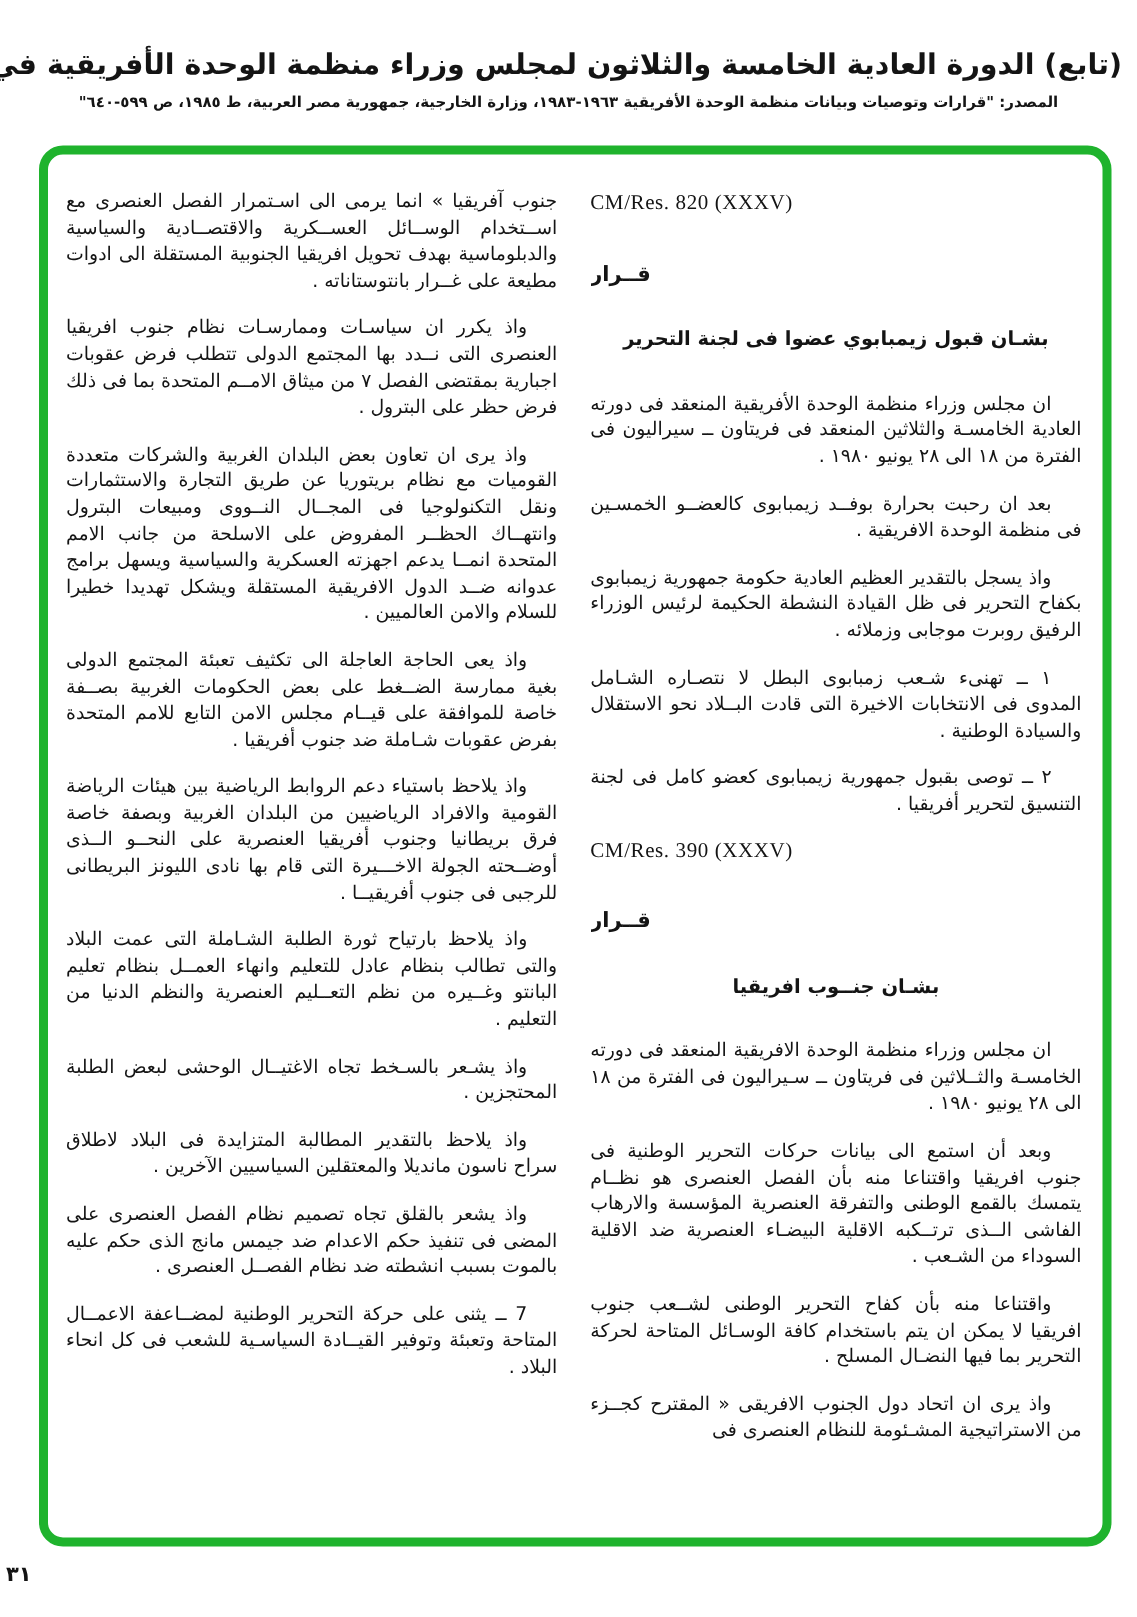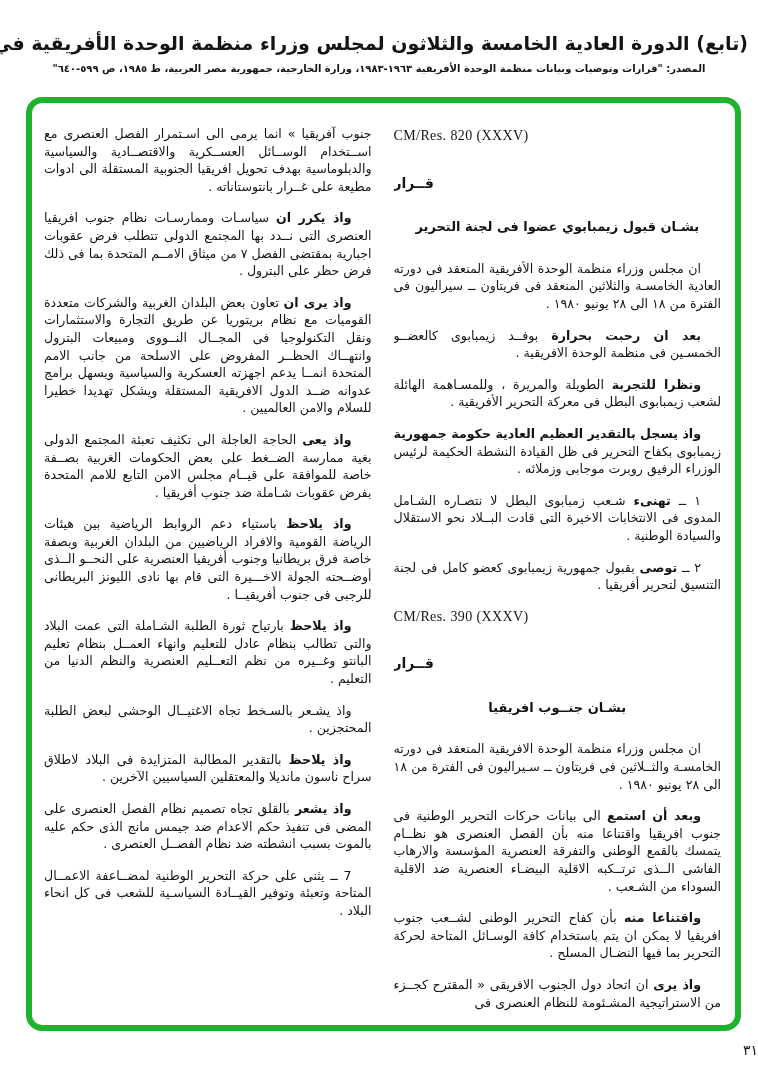--- a/index.html
+++ b/index.html
@@ -39,39 +39,39 @@
   .col {
     flex: 1 1 0;
     direction: rtl;
     text-align: justify;
     font-size: 12.6px;
     line-height: 17.6px;
     overflow: hidden;
   }
   .para { margin: 0 0 14px; text-indent: 20px; }
   .para.noindent { text-indent: 0; }
-  .para b { font-weight: bold; }
+  .para b { font-weight: normal; }
 
   .res-code {
     direction: ltr;
     text-align: left;
     font-family: "Liberation Serif", serif;
     font-size: 14px;
     letter-spacing: 0.4px;
     margin: 14px 0 30px;
   }
   .col > .res-code:first-child { margin-top: 2px; }
   .res-title  { text-align: left; font-weight: bold; font-size: 14px;   margin: 0 0 26px; text-indent: 0; }
   .res-subtitle { text-align: center; font-weight: bold; font-size: 13px; margin: 0 0 24px; text-indent: 0; }
 
   .footer {
     position: absolute;
-    left: 16px; right: 0; top: 1042px;
-    text-align: right;
-    font-weight: normal;
+    left: 4px; right: 0; top: 1042px;
+    text-align: left;
+    font-weight: bold;
     font-size: 14px;
     direction: rtl;
   }
 </style>
 </head>
 <body style="color: rgb(20, 20, 20); background: rgb(255, 255, 255);">
 
 <div class="page">
 
   <div class="header">
@@ -80,21 +80,20 @@
   </div>
 
   <div class="doc-box" style="border-color: rgb(31, 179, 45);">
     <div class="columns">
       <div class="col" id="col-right">
           <div class="res-code">CM/Res. 820 (XXXV)</div>
           <div class="res-title">قــرار</div>
           <div class="res-subtitle">بشـان قبول زيمبابوي عضوا فى لجنة التحرير</div>
           <p class="para">ان مجلس وزراء منظمة الوحدة الأفريقية المنعقد فى دورته العادية الخامسـة والثلاثين المنعقد فى فريتاون ــ سيراليون فى الفترة من ١٨ الى ٢٨ يونيو ١٩٨٠ .</p>
           <p class="para"><b>بعد ان رحبت بحرارة</b> بوفــد زيمبابوى كالعضــو الخمسـين فى منظمة الوحدة الافريقية .</p>
-          <p class="para"><b>ونظرا للتجربة</b> الطويلة والمريرة ، وللمسـاهمة الهائلة لشعب زيمبابوى البطل فى معركة التحرير الأفريقية .</p>
           <p class="para"><b>واذ يسجل بالتقدير العظيم العادية حكومة جمهورية</b> زيمبابوى بكفاح التحرير فى ظل القيادة النشطة الحكيمة لرئيس الوزراء الرفيق روبرت موجابى وزملائه .</p>
           <p class="para">١ ــ <b>تهنىء</b> شـعب زمبابوى البطل لا نتصـاره الشـامل المدوى فى الانتخابات الاخيرة التى قادت البــلاد نحو الاستقلال والسيادة الوطنية .</p>
           <p class="para">٢ ــ <b>توصى</b> بقبول جمهورية زيمبابوى كعضو كامل فى لجنة التنسيق لتحرير أفريقيا .</p>
           <div class="res-code">CM/Res. 390 (XXXV)</div>
           <div class="res-title">قــرار</div>
           <div class="res-subtitle">بشـان جنــوب افريقيا</div>
           <p class="para">ان مجلس وزراء منظمة الوحدة الافريقية المنعقد فى دورته الخامسـة والثــلاثين فى فريتاون ــ سـيراليون فى الفترة من ١٨ الى ٢٨ يونيو ١٩٨٠ .</p>
           <p class="para"><b>وبعد أن استمع</b> الى بيانات حركات التحرير الوطنية فى جنوب افريقيا واقتناعا منه بأن الفصل العنصرى هو نظــام يتمسك بالقمع الوطنى والتفرقة العنصرية المؤسسة والارهاب الفاشى الــذى ترتــكبه الاقلية البيضـاء العنصرية ضد الاقلية السوداء من الشـعب .</p>
           <p class="para"><b>واقتناعا منه</b> بأن كفاح التحرير الوطنى لشــعب جنوب افريقيا لا يمكن ان يتم باستخدام كافة الوسـائل المتاحة لحركة التحرير بما فيها النضـال المسلح .</p>
           <p class="para"><b>واذ يرى</b> ان اتحاد دول الجنوب الافريقى « المقترح كجــزء من الاستراتيجية المشـئومة للنظام العنصرى فى</p>

